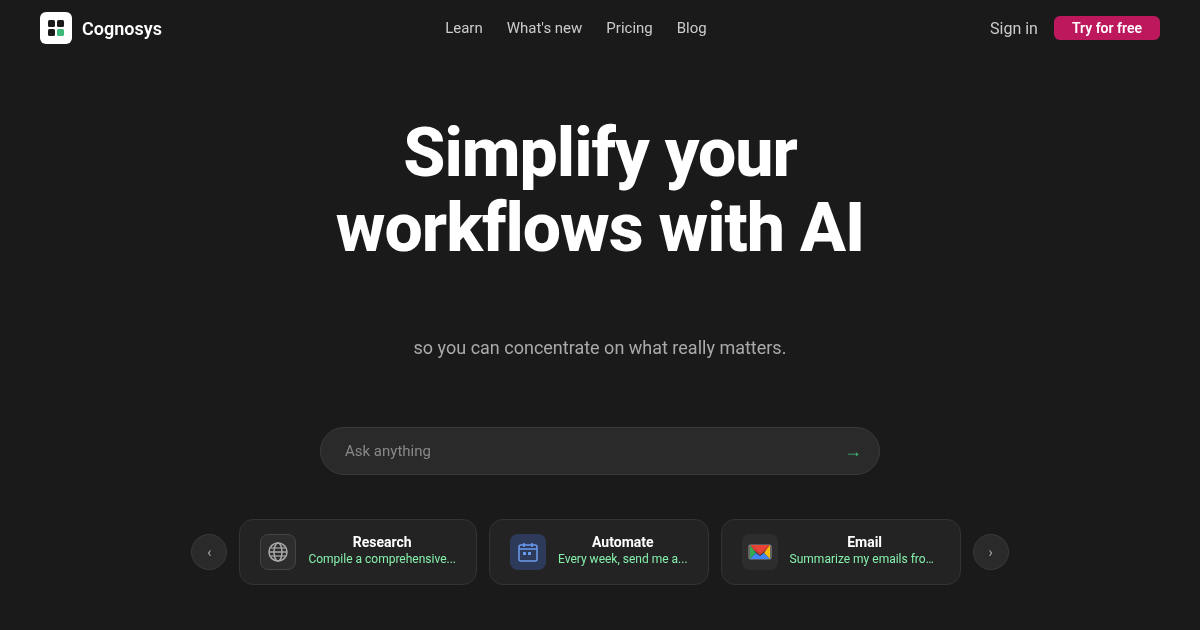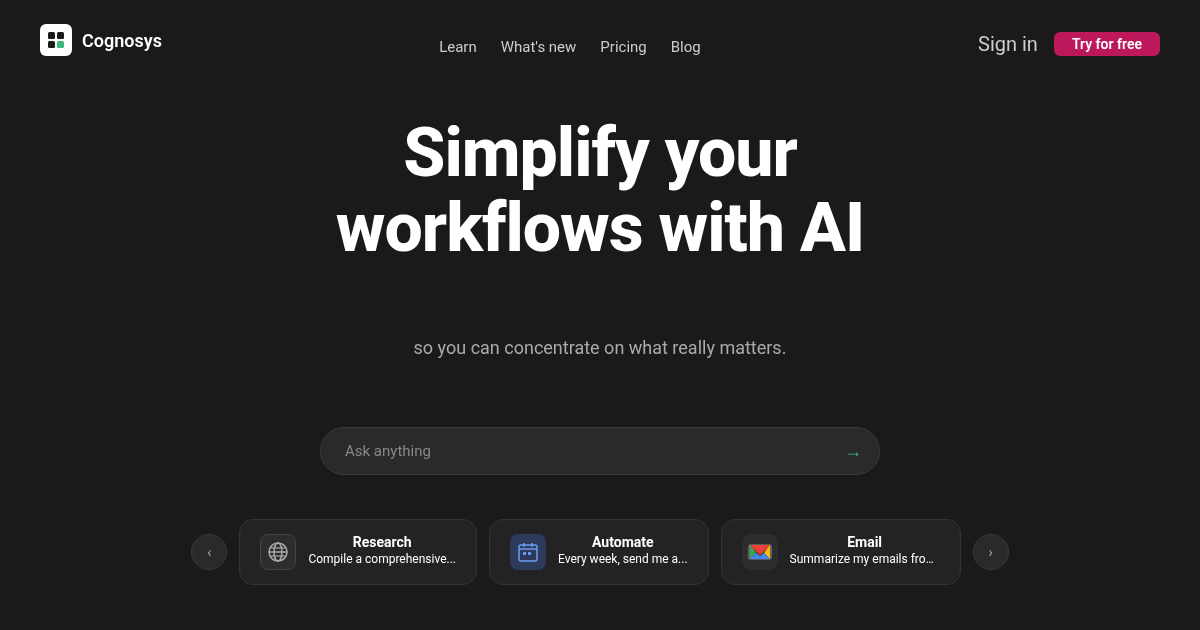--- a/index.html
+++ b/index.html
@@ -13,21 +13,21 @@
       height: 630px;
       background-color: #1a1a1a;
       font-family: -apple-system, BlinkMacSystemFont, 'Segoe UI', Roboto, sans-serif;
       overflow: hidden;
       color: #ffffff;
     }
 
     
     .navbar {
       display: flex;
-      align-items: flex-end;
+      align-items: center;
       justify-content: space-between;
       padding: 0 40px;
       height: 56px;
       background-color: #1a1a1a;
     }
 
     .logo-wrapper {
       display: flex;
       align-items: center;
       gap: 10px;
@@ -69,21 +69,21 @@
     }
 
     .nav-actions {
       display: flex;
       align-items: center;
       gap: 16px;
     }
 
     .sign-in-btn {
       color: #cccccc;
-      font-size: 20px;
+      font-size: 16px;
       cursor: pointer;
       background: none;
       border: none;
       font-family: inherit;
     }
 
     .try-free-btn {
       background-color: #be185d;
       color: #ffffff;
       font-size: 14px;
@@ -234,21 +234,21 @@
 
     .card-title {
       font-size: 14px;
       font-weight: 700;
       color: #ffffff;
       white-space: nowrap;
     }
 
     .card-desc {
       font-size: 12px;
-      color: #ffffff;
+      color: #86efac;
       white-space: nowrap;
       overflow: hidden;
       text-overflow: ellipsis;
       max-width: 160px;
     }
   </style>
 </head>
 <body>
 
 <nav class="navbar">

